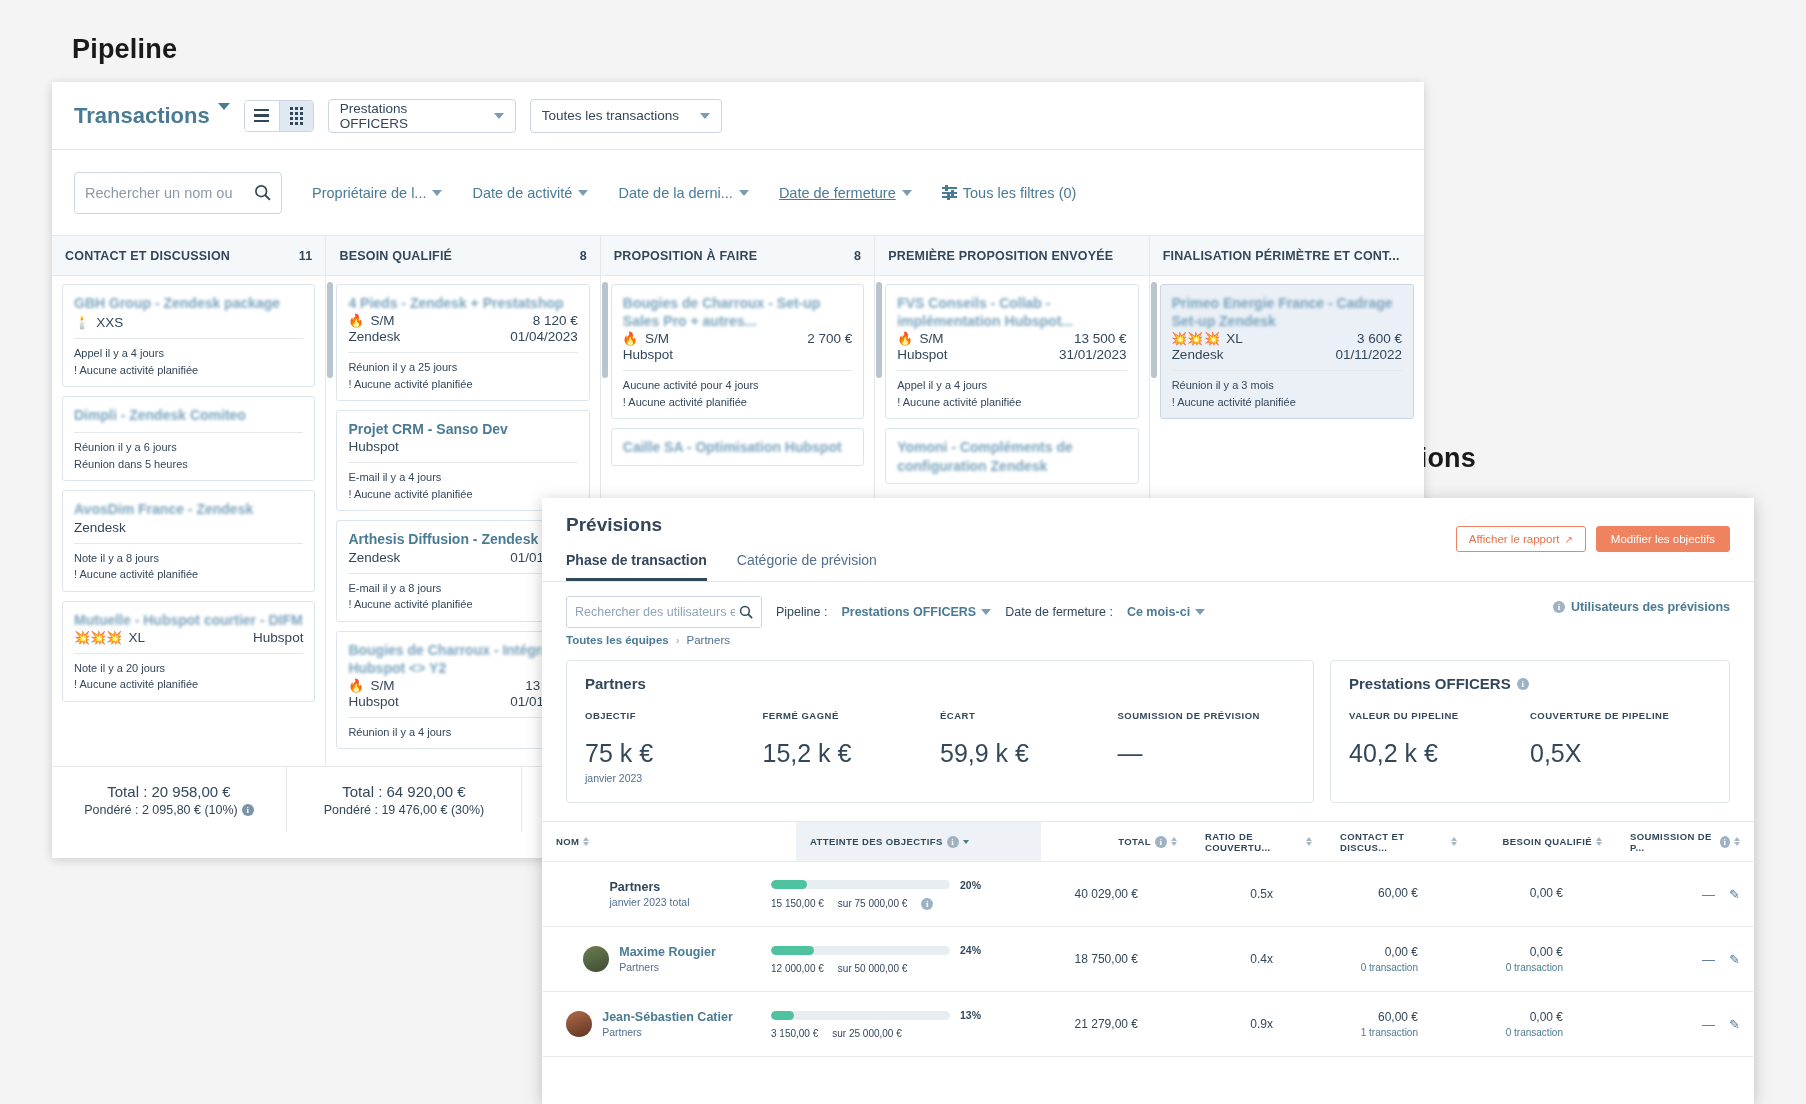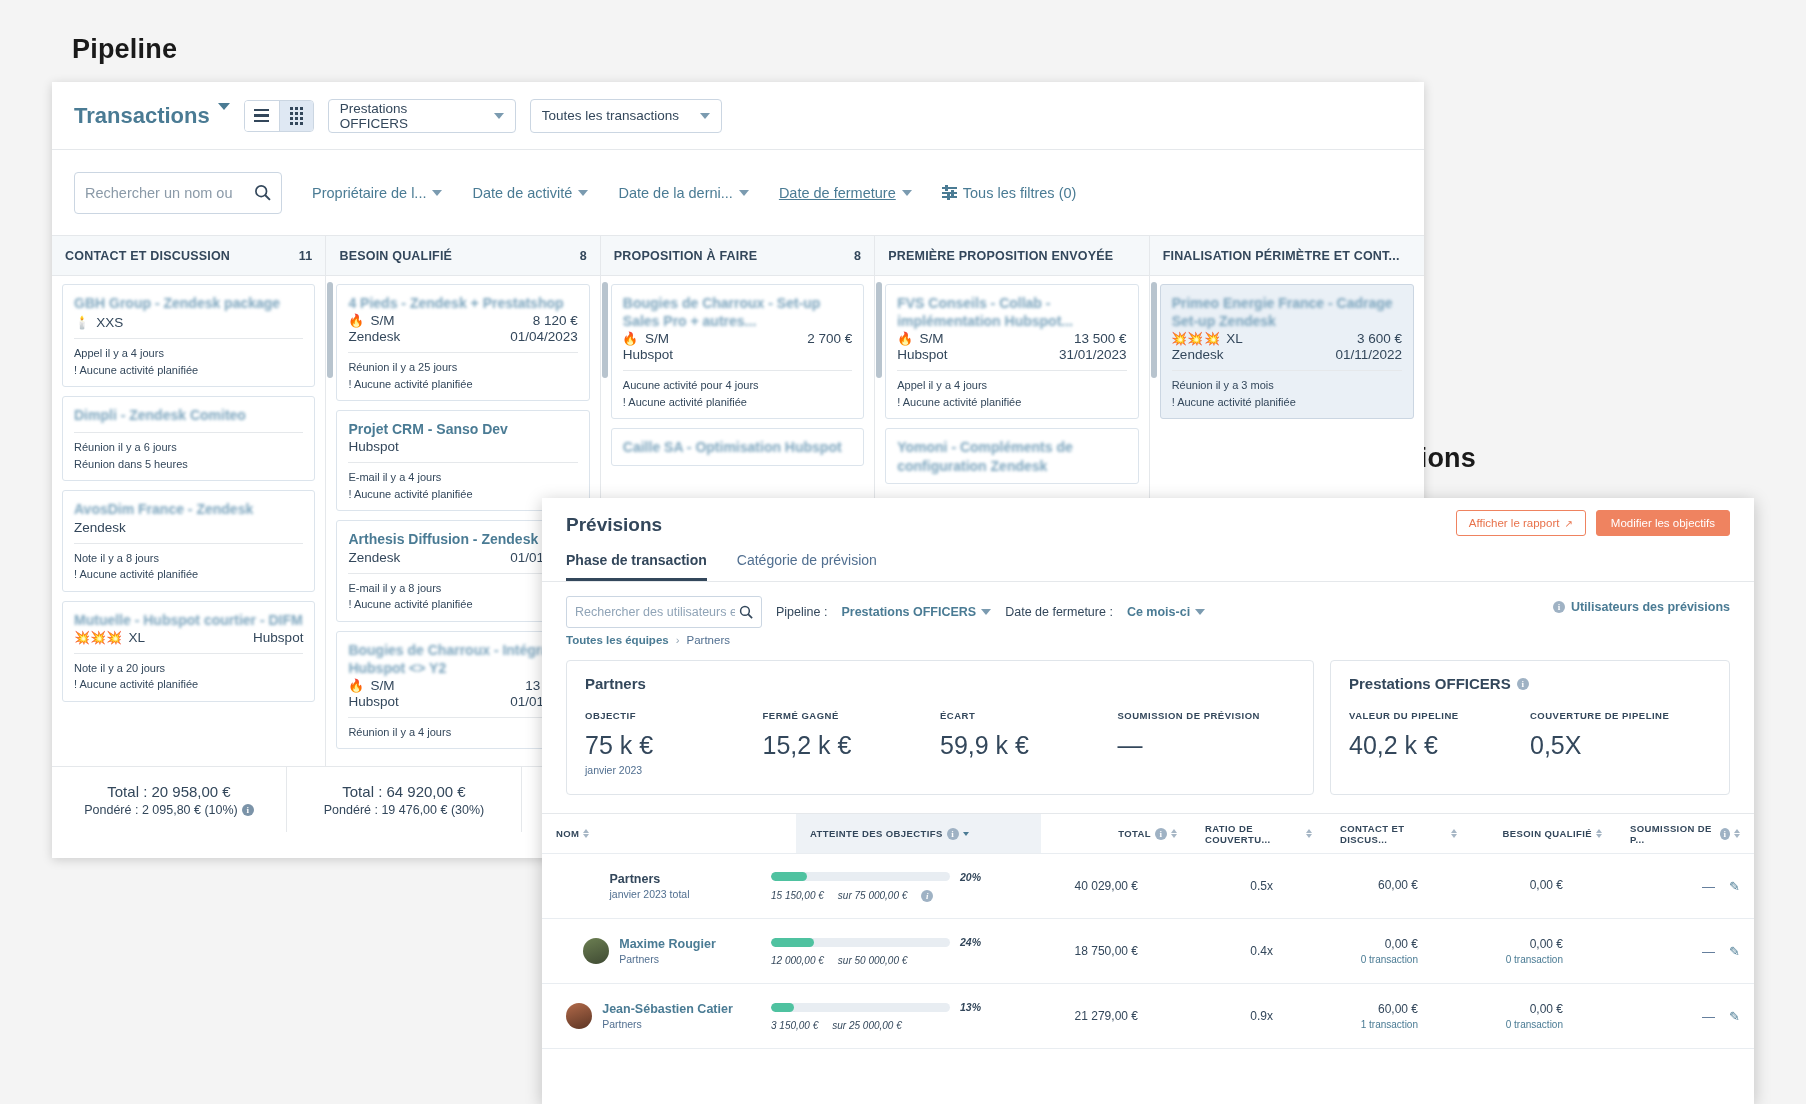--- a/index.html
+++ b/index.html
@@ -152,21 +152,21 @@
   
   #previsions-panel {
     position: absolute; left: 542px; top: 498px;
     width: 1212px; height: 606px;
     background: #fff;
     box-shadow: 0 3px 16px rgba(0,0,0,.22);
     overflow: hidden;
   }
   .pv-head { padding: 16px 24px 0; position: relative; }
   .pv-title { font-size: 19px; font-weight: bold; color: #33475b; }
-  .pv-actions { position: absolute; right: 24px; top: 12px; display: flex; gap: 10px; }
+  .pv-actions { position: absolute; right: 24px; top: 28px; display: flex; gap: 10px; }
   .btn-outline {
     border: 1px solid #ef8360; color: #e8714a; background: #fff;
     border-radius: 3px; font-size: 11.5px; padding: 6px 12px;
     display:flex; align-items:center; gap:5px; cursor:pointer;
   }
   .btn-solid {
     background: #ef8360; color: #fff; border: 1px solid #ef8360;
     border-radius: 3px; font-size: 11.5px; padding: 6px 14px; cursor:pointer;
   }
   .ext-ic { font-size: 10px; }
@@ -199,21 +199,21 @@
   .pv-card {
     border: 1px solid #e0e5ea; border-radius: 4px; background: #fff;
     padding: 14px 18px 18px;
   }
   #card-partners { flex: 1; }
   #card-officers { width: 400px; }
   .pv-card-title { font-size: 15px; font-weight: bold; color: #33475b; display:flex; align-items:center; gap:6px; }
   .metrics { display:flex; margin-top: 18px; }
   .metric { flex:1; text-align:left; }
   .metric .m-lab { font-size: 9.5px; letter-spacing: .5px; color: #33475b; font-weight: 600; }
-  .metric .m-val { font-size: 25px; color: #33475b; margin-top: 10px; font-weight: 400; }
+  .metric .m-val { font-size: 25px; color: #33475b; margin-top: 18px; font-weight: 400; }
   .metric .m-sub { font-size: 10.5px; color: #516f90; margin-top: 4px; }
 
   
   .pv-table { margin-top: 18px; border-top: 1px solid #e5e8eb; }
   .tr { display:flex; align-items:center; border-bottom: 1px solid #e9edf1; }
   .thead { background: #fff; height: 40px; }
   .thead .th {
     font-size: 9.5px; font-weight: 600; color: #33475b; letter-spacing: .4px;
     display:flex; align-items:center; gap: 4px; padding: 0 14px; height: 100%;
   }
@@ -235,21 +235,21 @@
   .cell { padding: 0 14px; height: 100%; display:flex; flex-direction:column; justify-content:center; }
   .cell.right { align-items: flex-end; }
   .nom-cell { flex-direction: row; align-items: center; gap: 10px; }
   .avatar { width: 26px; height: 26px; border-radius: 50%; flex: none; overflow: hidden;
             display:flex; align-items:center; justify-content:center; font-size:10px; color:#fff; }
   .av1 { background: linear-gradient(160deg,#6c7f52,#3f4a33); }
   .av2 { background: linear-gradient(160deg,#b26a4a,#5c3524); }
   .nom-main { font-size: 12.5px; color: #33475b; font-weight: bold; }
   .nom-main.link { color: #4a7b94; }
   .nom-sub { font-size: 10.5px; color: #516f90; margin-top: 2px; }
-  .goal-cell { gap: 7px; align-items: stretch; font-style: italic; }
+  .goal-cell { gap: 7px; align-items: stretch; }
   .bar-line { display:flex; align-items:center; gap:10px; }
   .bar-track { flex:1; height: 9px; background: #e8edf2; border-radius: 5px; overflow: hidden; }
   .bar-fill { height: 100%; background: #4fc2a0; border-radius: 5px; }
   .bar-pct { font-size: 10.5px; font-weight: bold; color: #33475b; width: 28px; }
   .goal-sub { display:flex; gap: 14px; font-size: 10px; color: #33475b; align-items:center; }
   .val-main { font-size: 12px; color: #33475b; }
   .val-sub { font-size: 10px; color: #4a7b94; margin-top: 3px; }
   .soum-cell { flex-direction: row; align-items:center; justify-content: flex-end; gap: 14px; }
   .dash { font-size: 13px; color: #516f90; }
   .pencil { color: #4a7b94; font-size: 13px; cursor: pointer; }

